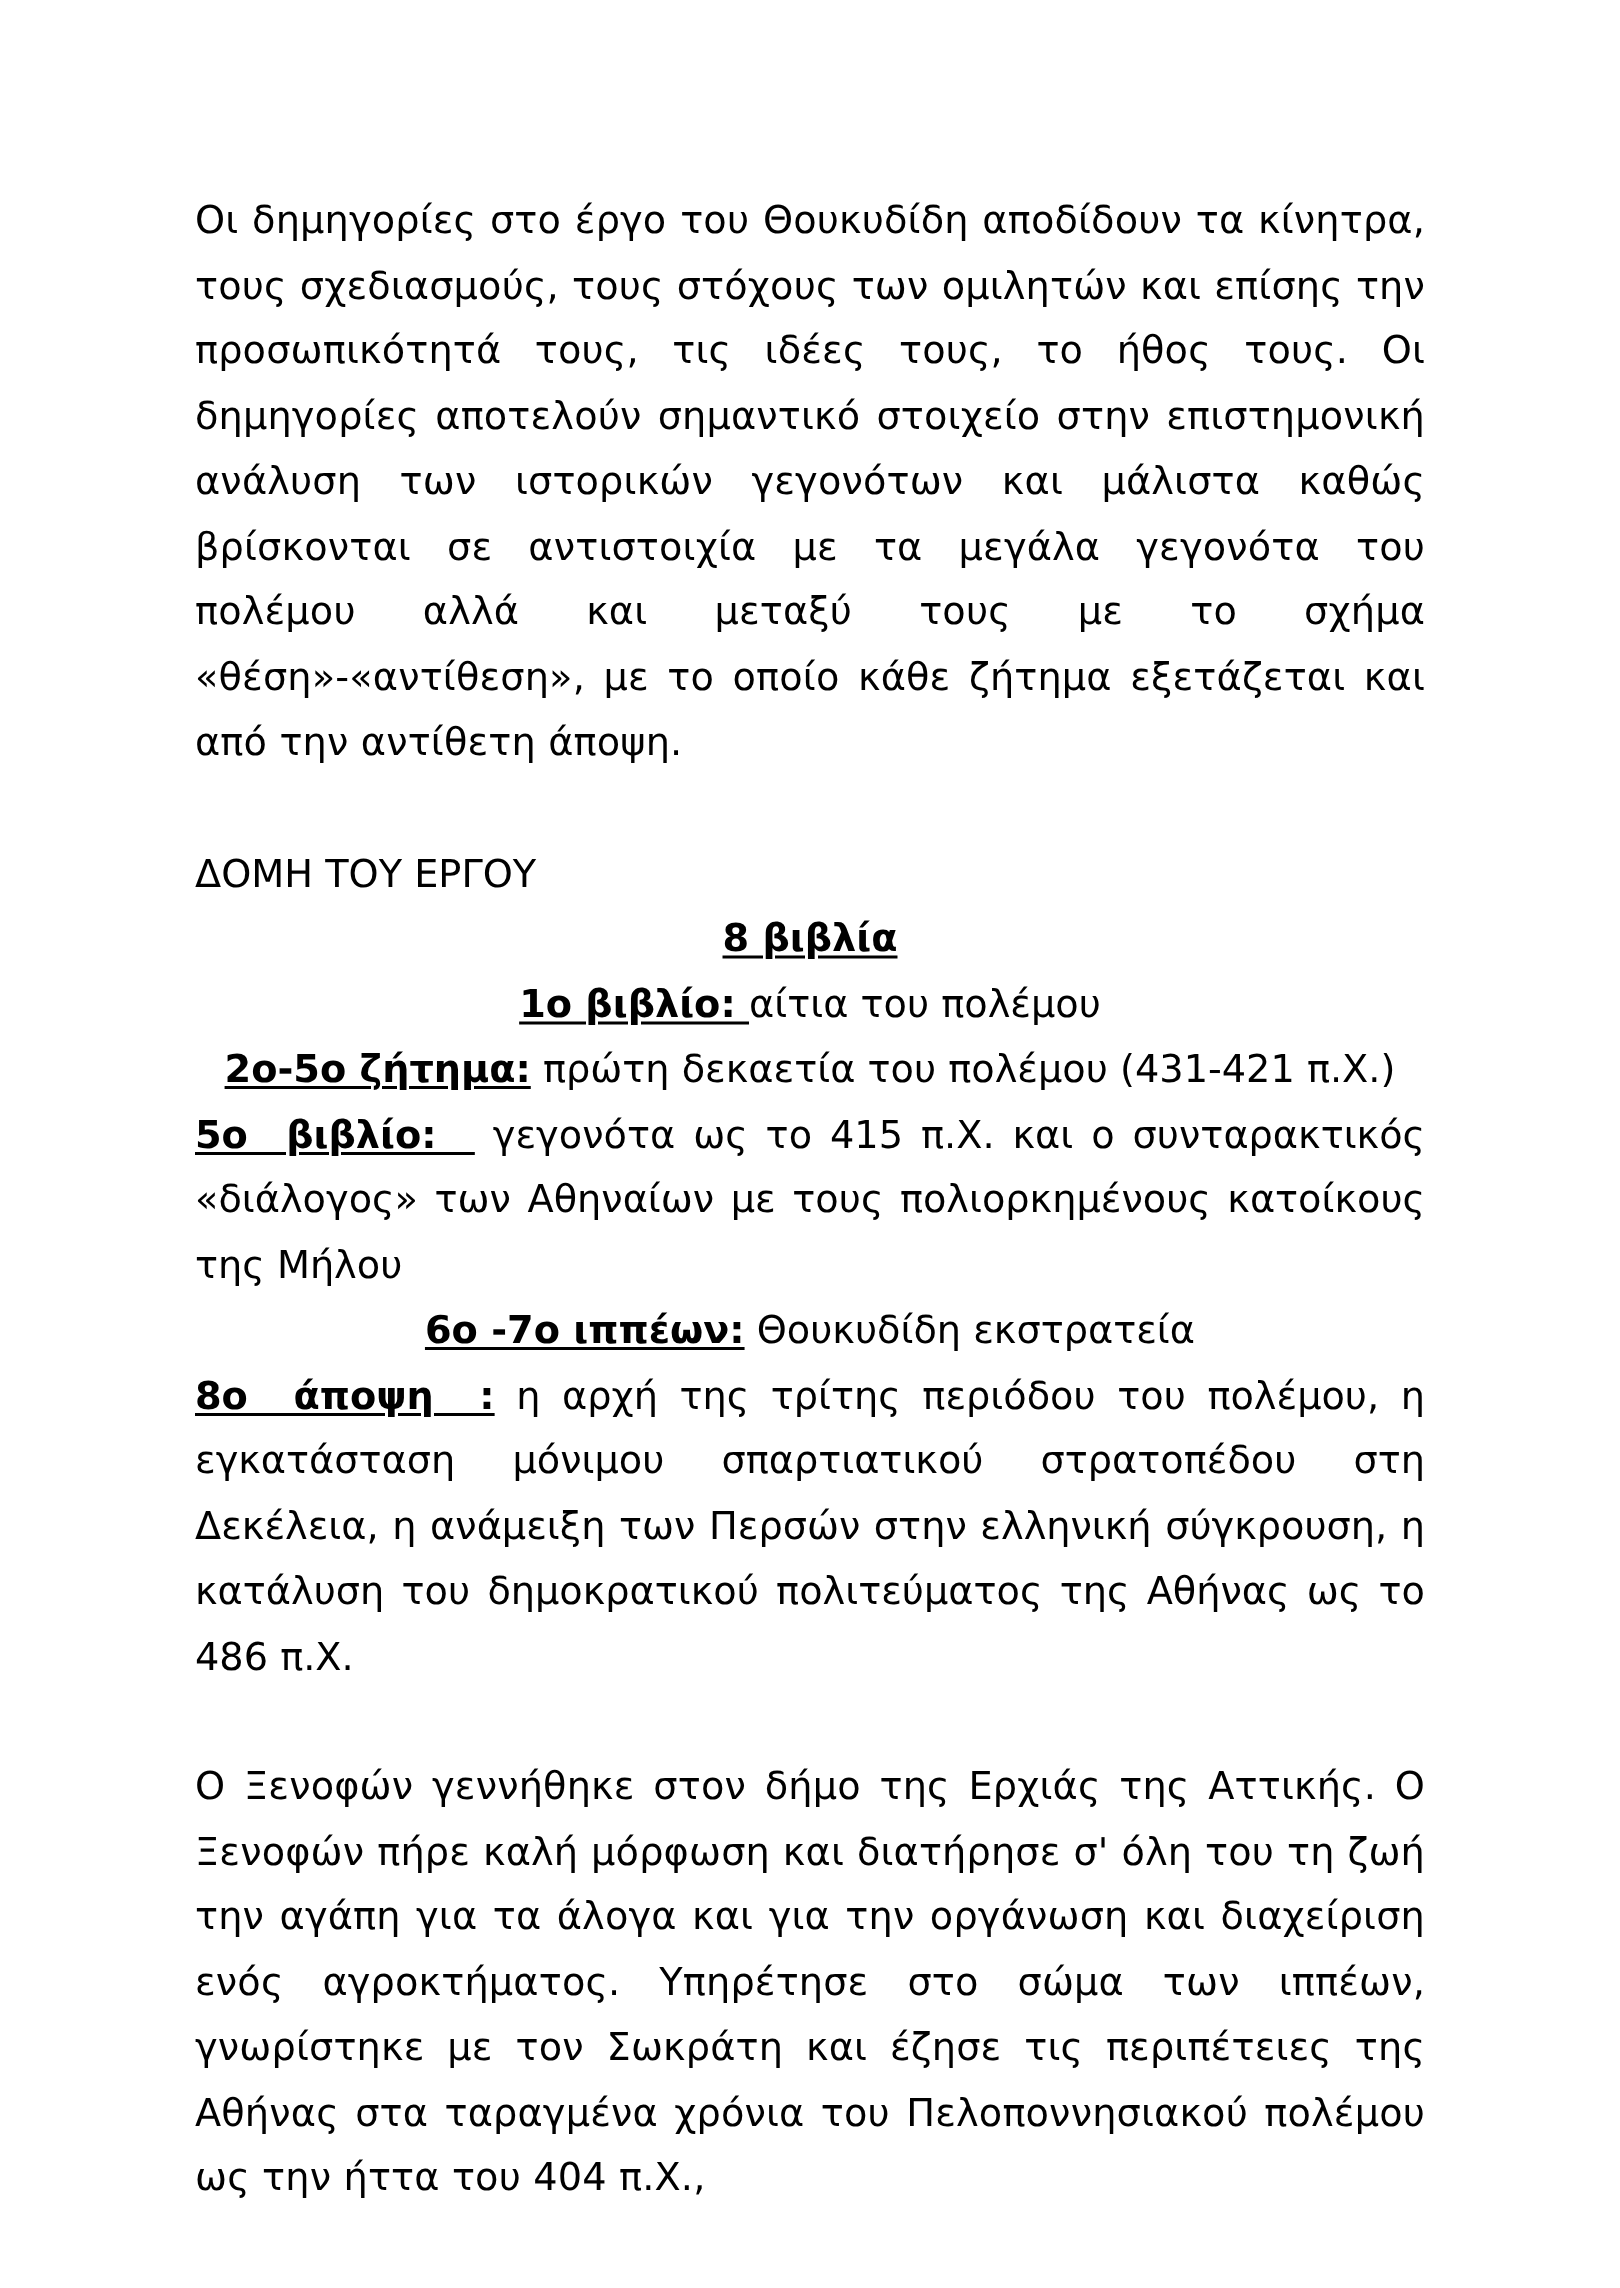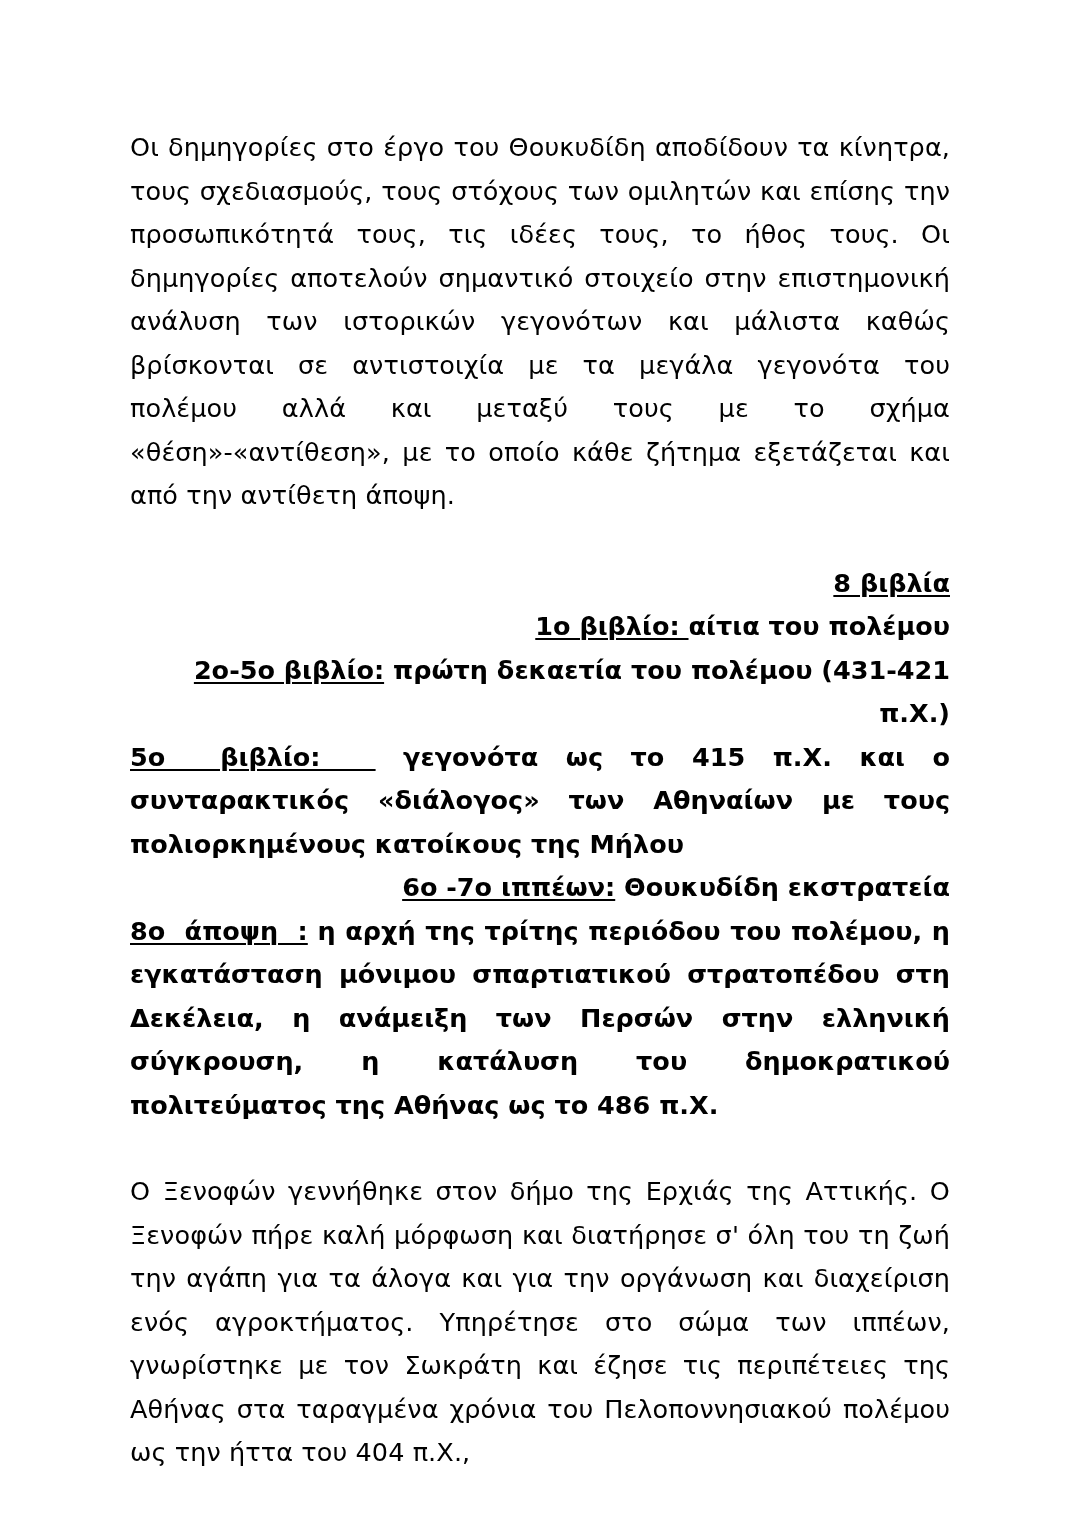--- a/index.html
+++ b/index.html
@@ -61,66 +61,67 @@
     font-weight: normal;
     margin: 0;
     text-align: left;
   }
 
   
   .listline {
     font-size: 25.5px;
     line-height: 43.5px;
     margin: 0;
-    text-align: right;
+    text-align: center;
   }
   .listline.justified {
     text-align: justify;
     text-justify: inter-word;
   }
 
   
   .label {
     font-weight: bold;
     text-decoration: underline;
     text-underline-offset: 3px;
     text-decoration-thickness: 2px;
   }
   
   .label.keep-space {
     white-space: pre;
     margin-top: 19px;
   }
 
   .rest {
-    font-weight: bold;
+    font-weight: normal;
     text-decoration: none;
   }
 </style>
 </head>
 <body>
 
 <div class="page">
   <div class="content">
 
     <p class="para">Οι δημηγορίες στο έργο του Θουκυδίδη αποδίδουν τα κίνητρα, τους σχεδιασμούς, τους στόχους των ομιλητών και επίσης την προσωπικότητά τους, τις ιδέες τους, το ήθος τους. Οι δημηγορίες αποτελούν σημαντικό στοιχείο στην επιστημονική ανάλυση των ιστορικών γεγονότων και μάλιστα καθώς βρίσκονται σε αντιστοιχία με τα μεγάλα γεγονότα του πολέμου αλλά και μεταξύ τους με το σχήμα «θέση»-«αντίθεση», με το οποίο κάθε ζήτημα εξετάζεται και από την αντίθετη άποψη.</p>
 
     <div class="gap-para"></div>
 
+    <p class="heading">ΔΟΜΗ ΤΟΥ ΕΡΓΟΥ</p>
 
     <p class="listline">
       <span class="label">8 βιβλία</span>
     </p>
 
     <p class="listline">
       <span class="label keep-space">1ο βιβλίο: </span><span class="rest">αίτια του πολέμου</span>
     </p>
 
     <p class="listline">
-      <span class="label">2ο-5ο βιβλίο:</span><span class="rest"> πρώτη δεκαετία του πολέμου (431-421 π.Χ.)</span>
+      <span class="label">2ο-5ο ζήτημα:</span><span class="rest"> πρώτη δεκαετία του πολέμου (431-421 π.Χ.)</span>
     </p>
 
     <p class="listline justified">
       <span class="label keep-space">5ο  βιβλίο:  </span><span class="rest"> γεγονότα ως το 415 π.Χ. και ο συνταρακτικός «διάλογος» των Αθηναίων με τους πολιορκημένους κατοίκους της Μήλου</span>
     </p>
 
     <p class="listline">
       <span class="label">6ο -7ο ιππέων:</span><span class="rest"> Θουκυδίδη εκστρατεία</span>
     </p>
 

